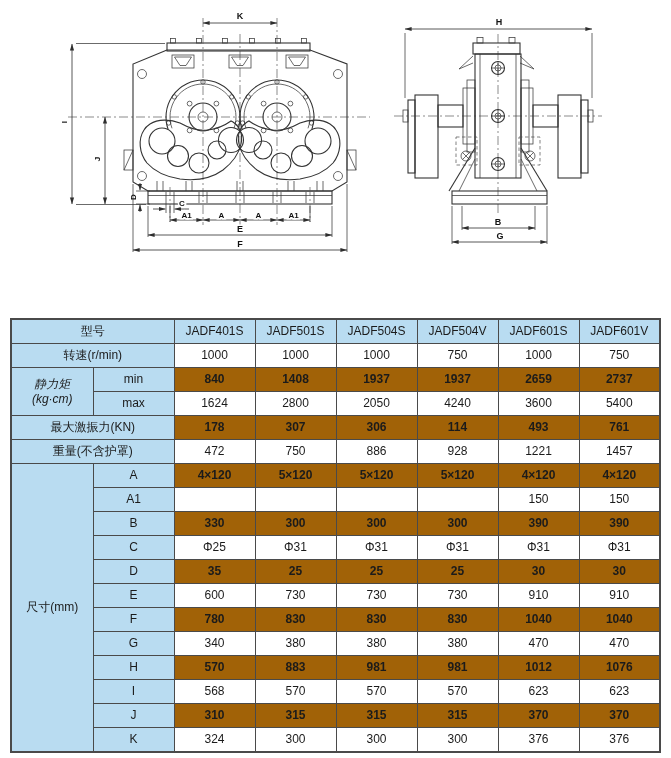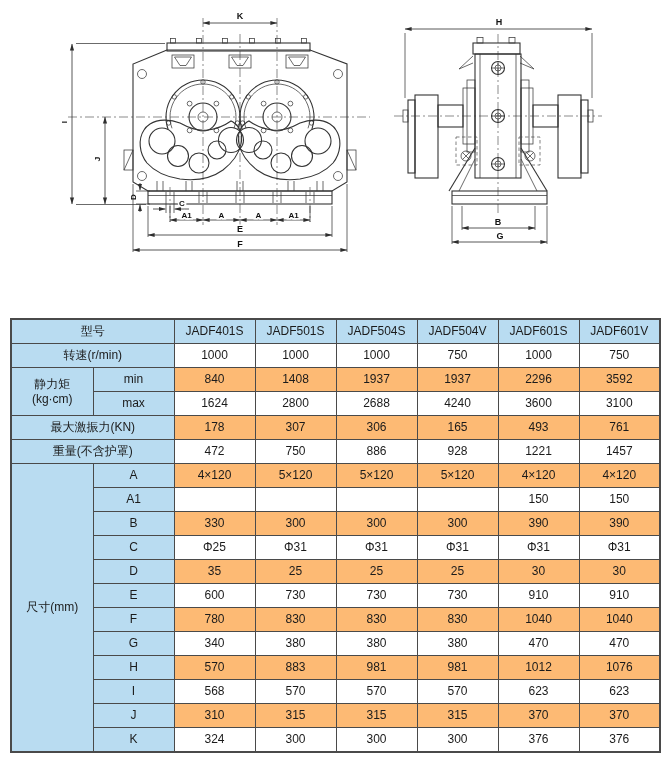--- a/index.html
+++ b/index.html
@@ -20,22 +20,22 @@
 
   
   .tablewrap{margin:12px 10px 0 10px;}
   table.spec{border-collapse:collapse;width:651px;table-layout:fixed;
              border:2px solid #4a4a4a;color:#1b1b1b;padding-left:48px;}
   table.spec td{border:1px solid #4a4a4a;text-align:center;vertical-align:middle;
                 height:23px;padding:0 2px;font-size:12px;line-height:1.15;
                 overflow:hidden;white-space:nowrap;}
   td.lab{background:#b9dcf1;}
   td.val{background:#ffffff;}
-  tr.s td.val{background:#fdba74;}
-  td.unitline div{line-height:1.2;}
+  tr.s td.val{background:#a16207;font-weight:bold;}
+  td.unitline div{line-height:1.2;font-style:italic;}
 </style>
 </head>
 <body>
 
 <div class="page">
 
   <div class="drawing">
     <svg viewBox="0 0 671 300" width="671" height="300">
       <defs>
         <marker id="arr" markerWidth="9" markerHeight="7" refX="6.6" refY="2.6" orient="auto-start-reverse" markerUnits="userSpaceOnUse">
@@ -302,38 +302,38 @@
         <tr class="s">
           <td rowspan="2" class="lab unitline">
             <div>静力矩</div>
             <div>(kg·cm)</div>
           </td>
           <td class="lab">min</td>
           <td class="val">840</td>
           <td class="val">1408</td>
           <td class="val">1937</td>
           <td class="val">1937</td>
-          <td class="val">2296</td>
-          <td class="val">3592</td>
+          <td class="val">2659</td>
+          <td class="val">2737</td>
         </tr>
         <tr class="w">
           <td class="lab">max</td>
           <td class="val">1624</td>
           <td class="val">2800</td>
-          <td class="val">2688</td>
+          <td class="val">2050</td>
           <td class="val">4240</td>
           <td class="val">3600</td>
-          <td class="val">3100</td>
+          <td class="val">5400</td>
         </tr>
         <tr class="s">
           <td colspan="2" class="lab">最大激振力(KN)</td>
           <td class="val">178</td>
           <td class="val">307</td>
           <td class="val">306</td>
-          <td class="val">165</td>
+          <td class="val">114</td>
           <td class="val">493</td>
           <td class="val">761</td>
         </tr>
         <tr class="w">
           <td colspan="2" class="lab">重量(不含护罩)</td>
           <td class="val">472</td>
           <td class="val">750</td>
           <td class="val">886</td>
           <td class="val">928</td>
           <td class="val">1221</td>

